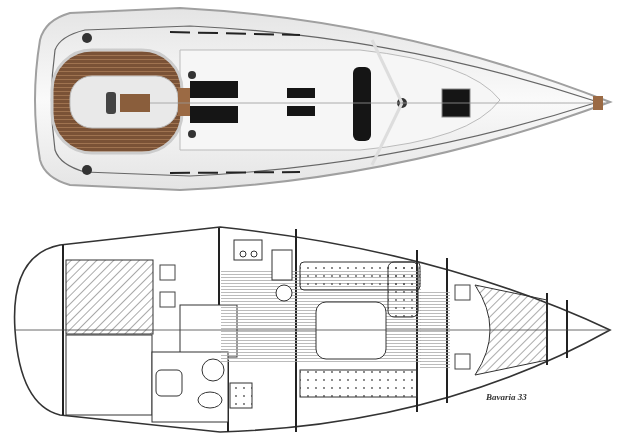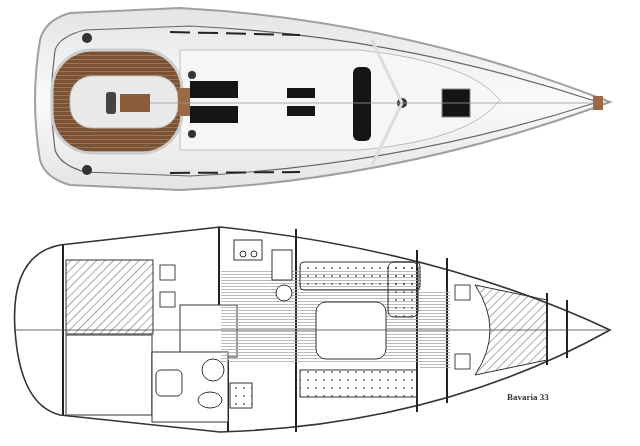--- a/index.html
+++ b/index.html
@@ -1,18 +1,18 @@
 <!DOCTYPE html>
 <html><head>
 <meta charset="utf-8">
 <style>
   html,body{margin:0;padding:0;background:#ffffff;}
   body{width:640px;height:446px;position:relative;overflow:hidden;font-family:"Liberation Serif",serif;}
   svg{position:absolute;left:0;top:0;}
-  .caption{position:absolute;left:507px;top:392px;font-weight:bold;font-size:9px;color:#333;font-family:"Liberation Serif",serif;}
+  .caption{position:absolute;left:486px;top:392px;font-style:italic;font-weight:bold;font-size:9px;color:#333;font-family:"Liberation Serif",serif;}
 </style>
 </head>
 <body>
 
 <svg width="640" height="446" viewBox="0 0 640 446">
   <defs>
     <pattern id="hatch" width="6" height="6" patternUnits="userSpaceOnUse" patternTransform="rotate(45)">
       <line x1="0" y1="0" x2="0" y2="6" stroke="#555" stroke-width="1"></line>
     </pattern>
     <pattern id="floor" width="4" height="3" patternUnits="userSpaceOnUse">

